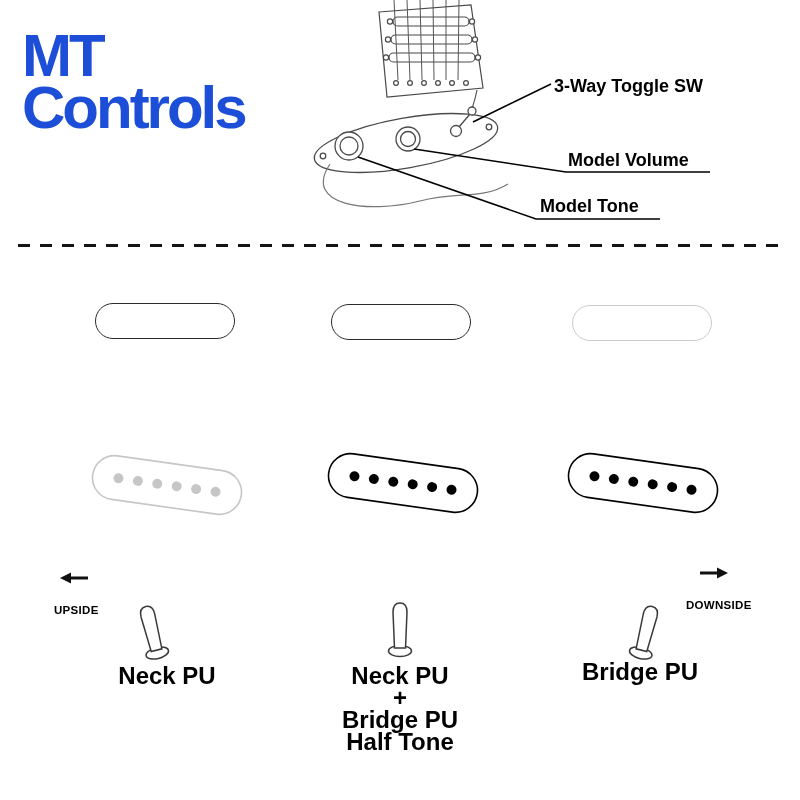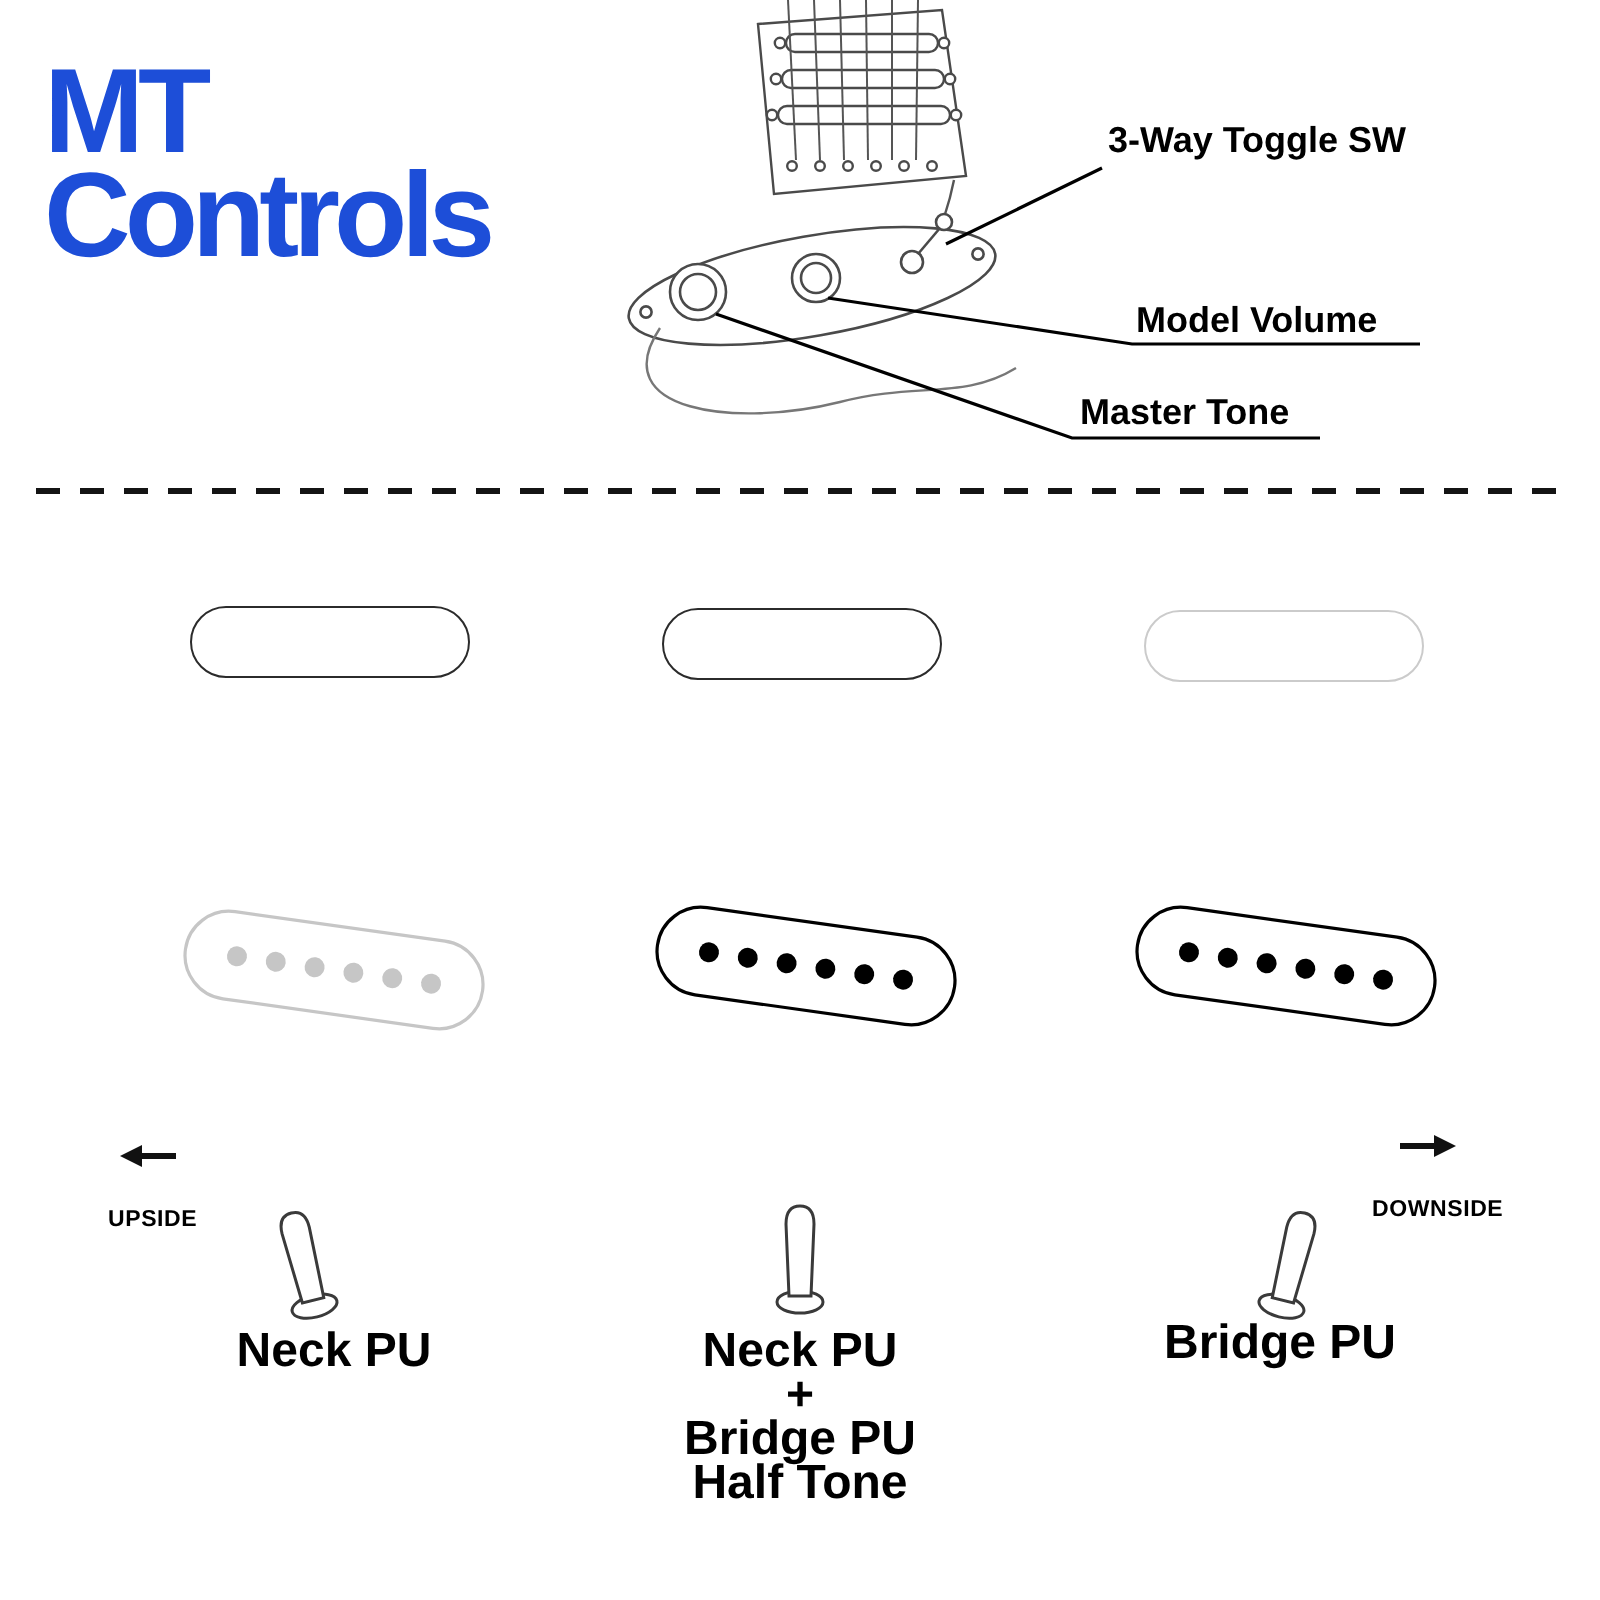--- a/index.html
+++ b/index.html
@@ -104,23 +104,23 @@
       <circle cx="472" cy="111" r="4"></circle>
     </g>
     <path d="M 330,164 C 302,206 368,214 420,201 C 458,191 482,200 508,184" stroke="#777777" fill="none" stroke-width="1.2"></path>
     <g stroke="#000000" stroke-width="1.6" fill="none">
       <line x1="551" y1="84" x2="473" y2="122"></line>
       <polyline points="414,149 566,172 710,172"></polyline>
       <polyline points="358,157 536,219 660,219"></polyline>
     </g>
   </svg>
 
-  <div class="callout" style="left:554px; top:60px">3-Way Toggle SW</div>
+  <div class="callout" style="left:554px; top:76px">3-Way Toggle SW</div>
   <div class="callout" style="left:568px; top:150px">Model Volume</div>
-  <div class="callout" style="left:540px; top:196px">Master Tone</div>
+  <div class="callout" style="left:540px; top:196px">Model Tone</div>
 
   <div class="divider"></div>
 
   <section class="col" style="left:82px">
     <div class="pill active" style="left:13px; top:8px"></div>
     <svg class="pickup inactive" style="left:0; top:152px" viewBox="0 0 170 76">
       <use href="#pickup-shape"></use>
     </svg>
     <svg class="lever" style="left:54px; top:303px" viewBox="0 0 44 64">
       <g transform="rotate(-14 22 58)">

